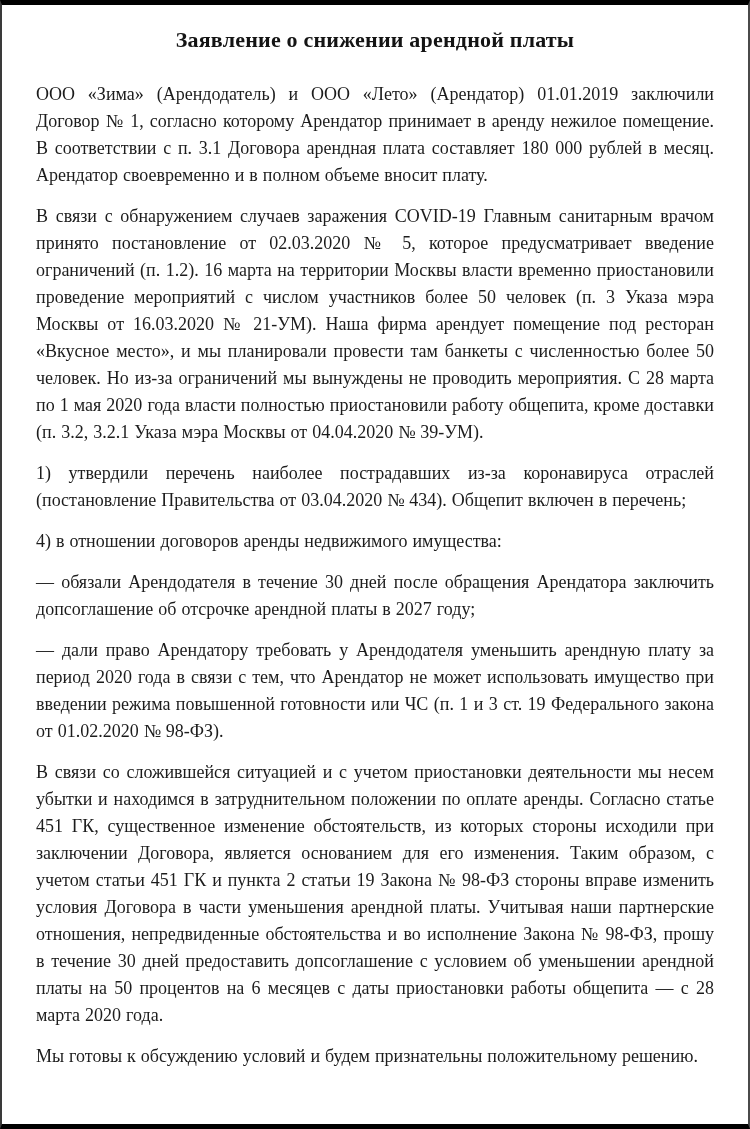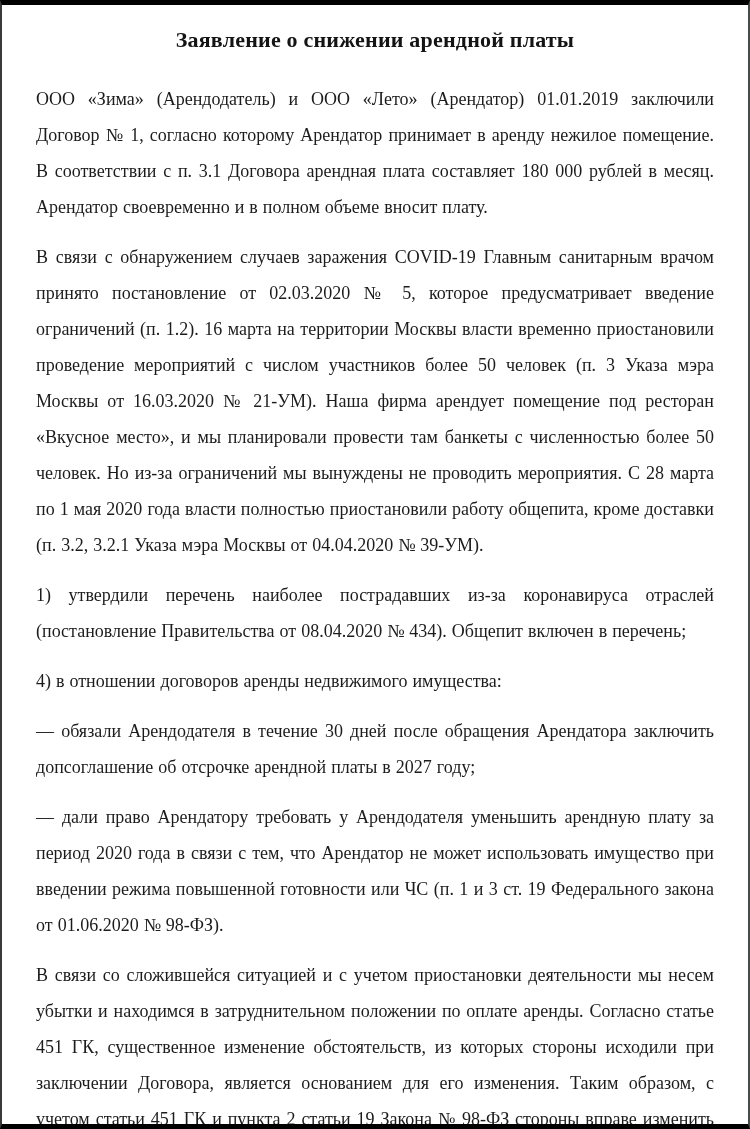--- a/index.html
+++ b/index.html
@@ -25,43 +25,43 @@
   .doc-title {
     font-size: 22px;
     font-weight: bold;
     text-align: center;
     margin: 6px 0 28px 0;
     letter-spacing: 0.2px;
     color: #141414;
   }
   .para {
     font-size: 18px;
-    line-height: 36px;
+    line-height: 27px;
     text-align: justify;
     margin: 0 0 14px 0;
     hyphens: auto;
     -webkit-hyphens: auto;
     word-spacing: 0.5px;
   }
 </style>
 </head>
 <body>
 
 <div class="page">
   <h1 class="doc-title">Заявление о снижении арендной платы</h1>
 
   <p class="para" lang="ru">ООО «Зима» (Арендодатель) и ООО «Лето» (Арендатор) 01.01.2019 заключили Договор № 1, согласно которому Арендатор принимает в аренду нежилое помещение. В соответствии с п. 3.1 Договора арендная плата составляет 180 000 рублей в месяц. Арендатор своевременно и в полном объеме вносит плату.</p>
 
   <p class="para" lang="ru">В связи с обнаружением случаев заражения COVID-19 Главным санитарным врачом принято постановление от 02.03.2020 № 5, которое предусматривает введение ограничений (п. 1.2). 16 марта на территории Москвы власти временно приостановили проведение мероприятий с числом участников более 50 человек (п. 3 Указа мэра Москвы от 16.03.2020 № 21-УМ). Наша фирма арендует помещение под ресторан «Вкусное место», и мы планировали провести там банкеты с численностью более 50 человек. Но из-за ограничений мы вынуждены не проводить мероприятия. С 28 марта по 1 мая 2020 года власти полностью приостановили работу общепита, кроме доставки (п. 3.2, 3.2.1 Указа мэра Москвы от 04.04.2020 № 39-УМ).</p>
 
 
-  <p class="para" lang="ru">1) утвердили перечень наиболее пострадавших из-за коронавируса отраслей (постановление Правительства от 08.04.2020 № 434). Общепит включен в перечень;</p>
+  <p class="para" lang="ru">1) утвердили перечень наиболее пострадавших из-за коронавируса отраслей (постановление Правительства от 03.04.2020 № 434). Общепит включен в перечень;</p>
 
   <p class="para" lang="ru">4) в отношении договоров аренды недвижимого имущества:</p>
 
   <p class="para" lang="ru">— обязали Арендодателя в течение 30 дней после обращения Арендатора заключить допсоглашение об отсрочке арендной платы в 2027 году;</p>
 
-  <p class="para" lang="ru">— дали право Арендатору требовать у Арендодателя уменьшить арендную плату за период 2020 года в связи с тем, что Арендатор не может использовать имущество при введении режима повышенной готовности или ЧС (п. 1 и 3 ст. 19 Федерального закона от 01.06.2020 № 98-ФЗ).</p>
+  <p class="para" lang="ru">— дали право Арендатору требовать у Арендодателя уменьшить арендную плату за период 2020 года в связи с тем, что Арендатор не может использовать имущество при введении режима повышенной готовности или ЧС (п. 1 и 3 ст. 19 Федерального закона от 01.02.2020 № 98-ФЗ).</p>
 
   <p class="para" lang="ru">В связи со сложившейся ситуацией и с учетом приостановки деятельности мы несем убытки и находимся в затруднительном положении по оплате аренды. Согласно статье 451 ГК, существенное изменение обстоятельств, из которых стороны исходили при заключении Договора, является основанием для его изменения. Таким образом, с учетом статьи 451 ГК и пункта 2 статьи 19 Закона № 98-ФЗ стороны вправе изменить условия Договора в части уменьшения арендной платы. Учитывая наши партнерские отношения, непредвиденные обстоятельства и во исполнение Закона № 98-ФЗ, прошу в течение 30 дней предоставить допсоглашение с условием об уменьшении арендной платы на 50 процентов на 6 месяцев с даты приостановки работы общепита — с 28 марта 2020 года.</p>
 
   <p class="para" lang="ru">Мы готовы к обсуждению условий и будем признательны положительному решению.</p>
 </div>
 
 </body></html>

